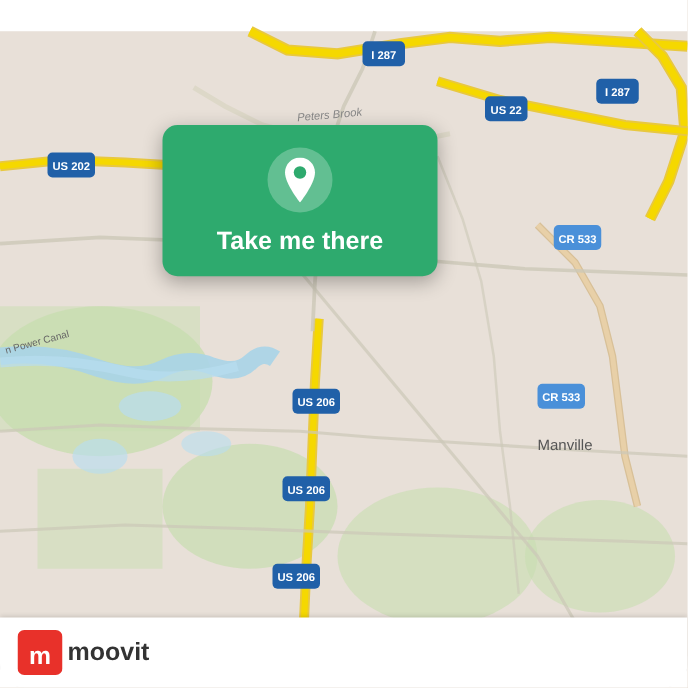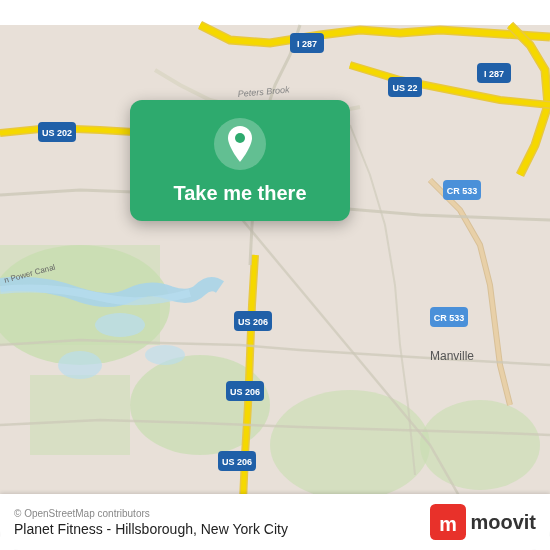--- a/index.html
+++ b/index.html
@@ -217,24 +217,20 @@
         <svg width="30" height="36" viewBox="0 0 30 36">
           <path d="M15 0C8.37 0 3 5.37 3 12c0 9 12 24 12 24s12-15 12-24c0-6.63-5.37-12-12-12z" fill="white"></path>
           <circle cx="15" cy="12" r="5" fill="#2eaa6e"></circle>
         </svg>
       </div>
       <button id="take-me-there-btn">Take me there</button>
     </div>
   </div>
 
   <div id="bottom-bar">
-    <div id="bottom-left">
-      <span id="attribution-text">© OpenStreetMap contributors</span>
-      <span id="location-title">Planet Fitness - Hillsborough, New York City</span>
-    </div>
     <div id="moovit-logo">
 
       <svg id="moovit-icon" viewBox="0 0 40 40">
         <rect width="40" height="40" rx="6" fill="#e8312a"></rect>
 
         <text x="20" y="30" text-anchor="middle" font-size="22" fill="white" font-weight="bold" font-family="Arial">m</text>
       </svg>
       <span id="moovit-label">moovit</span>
     </div>
   </div>

